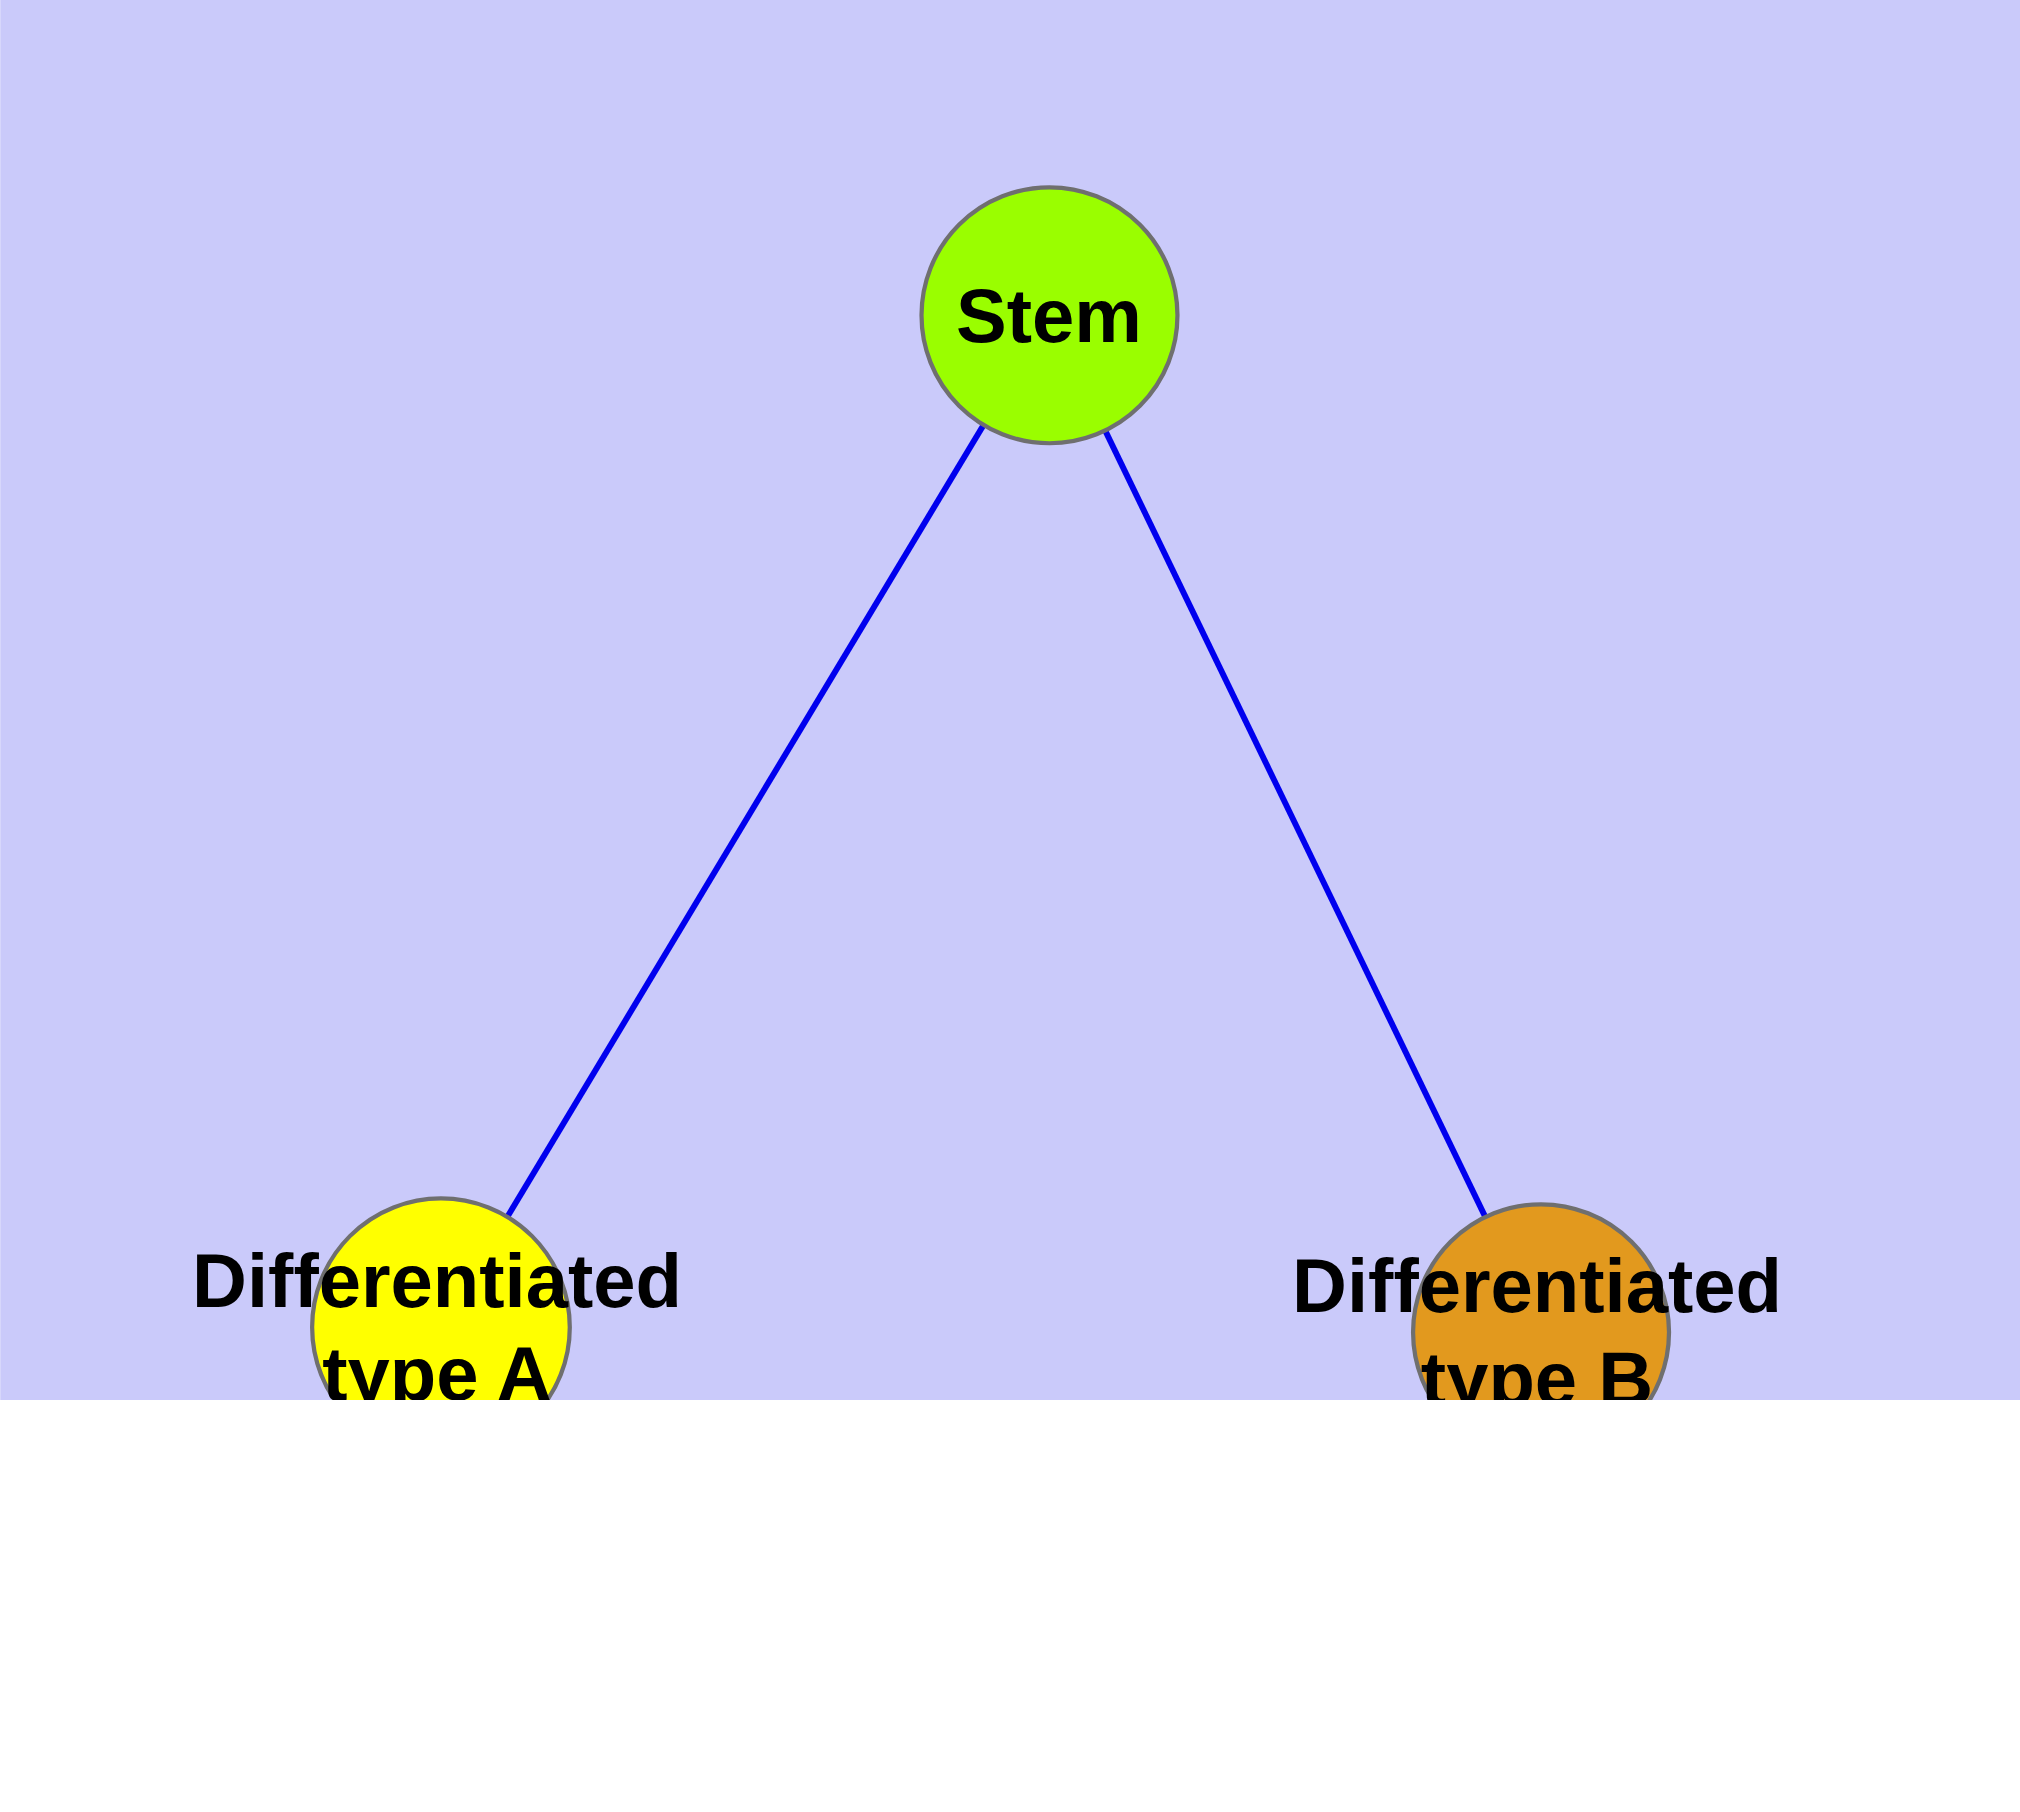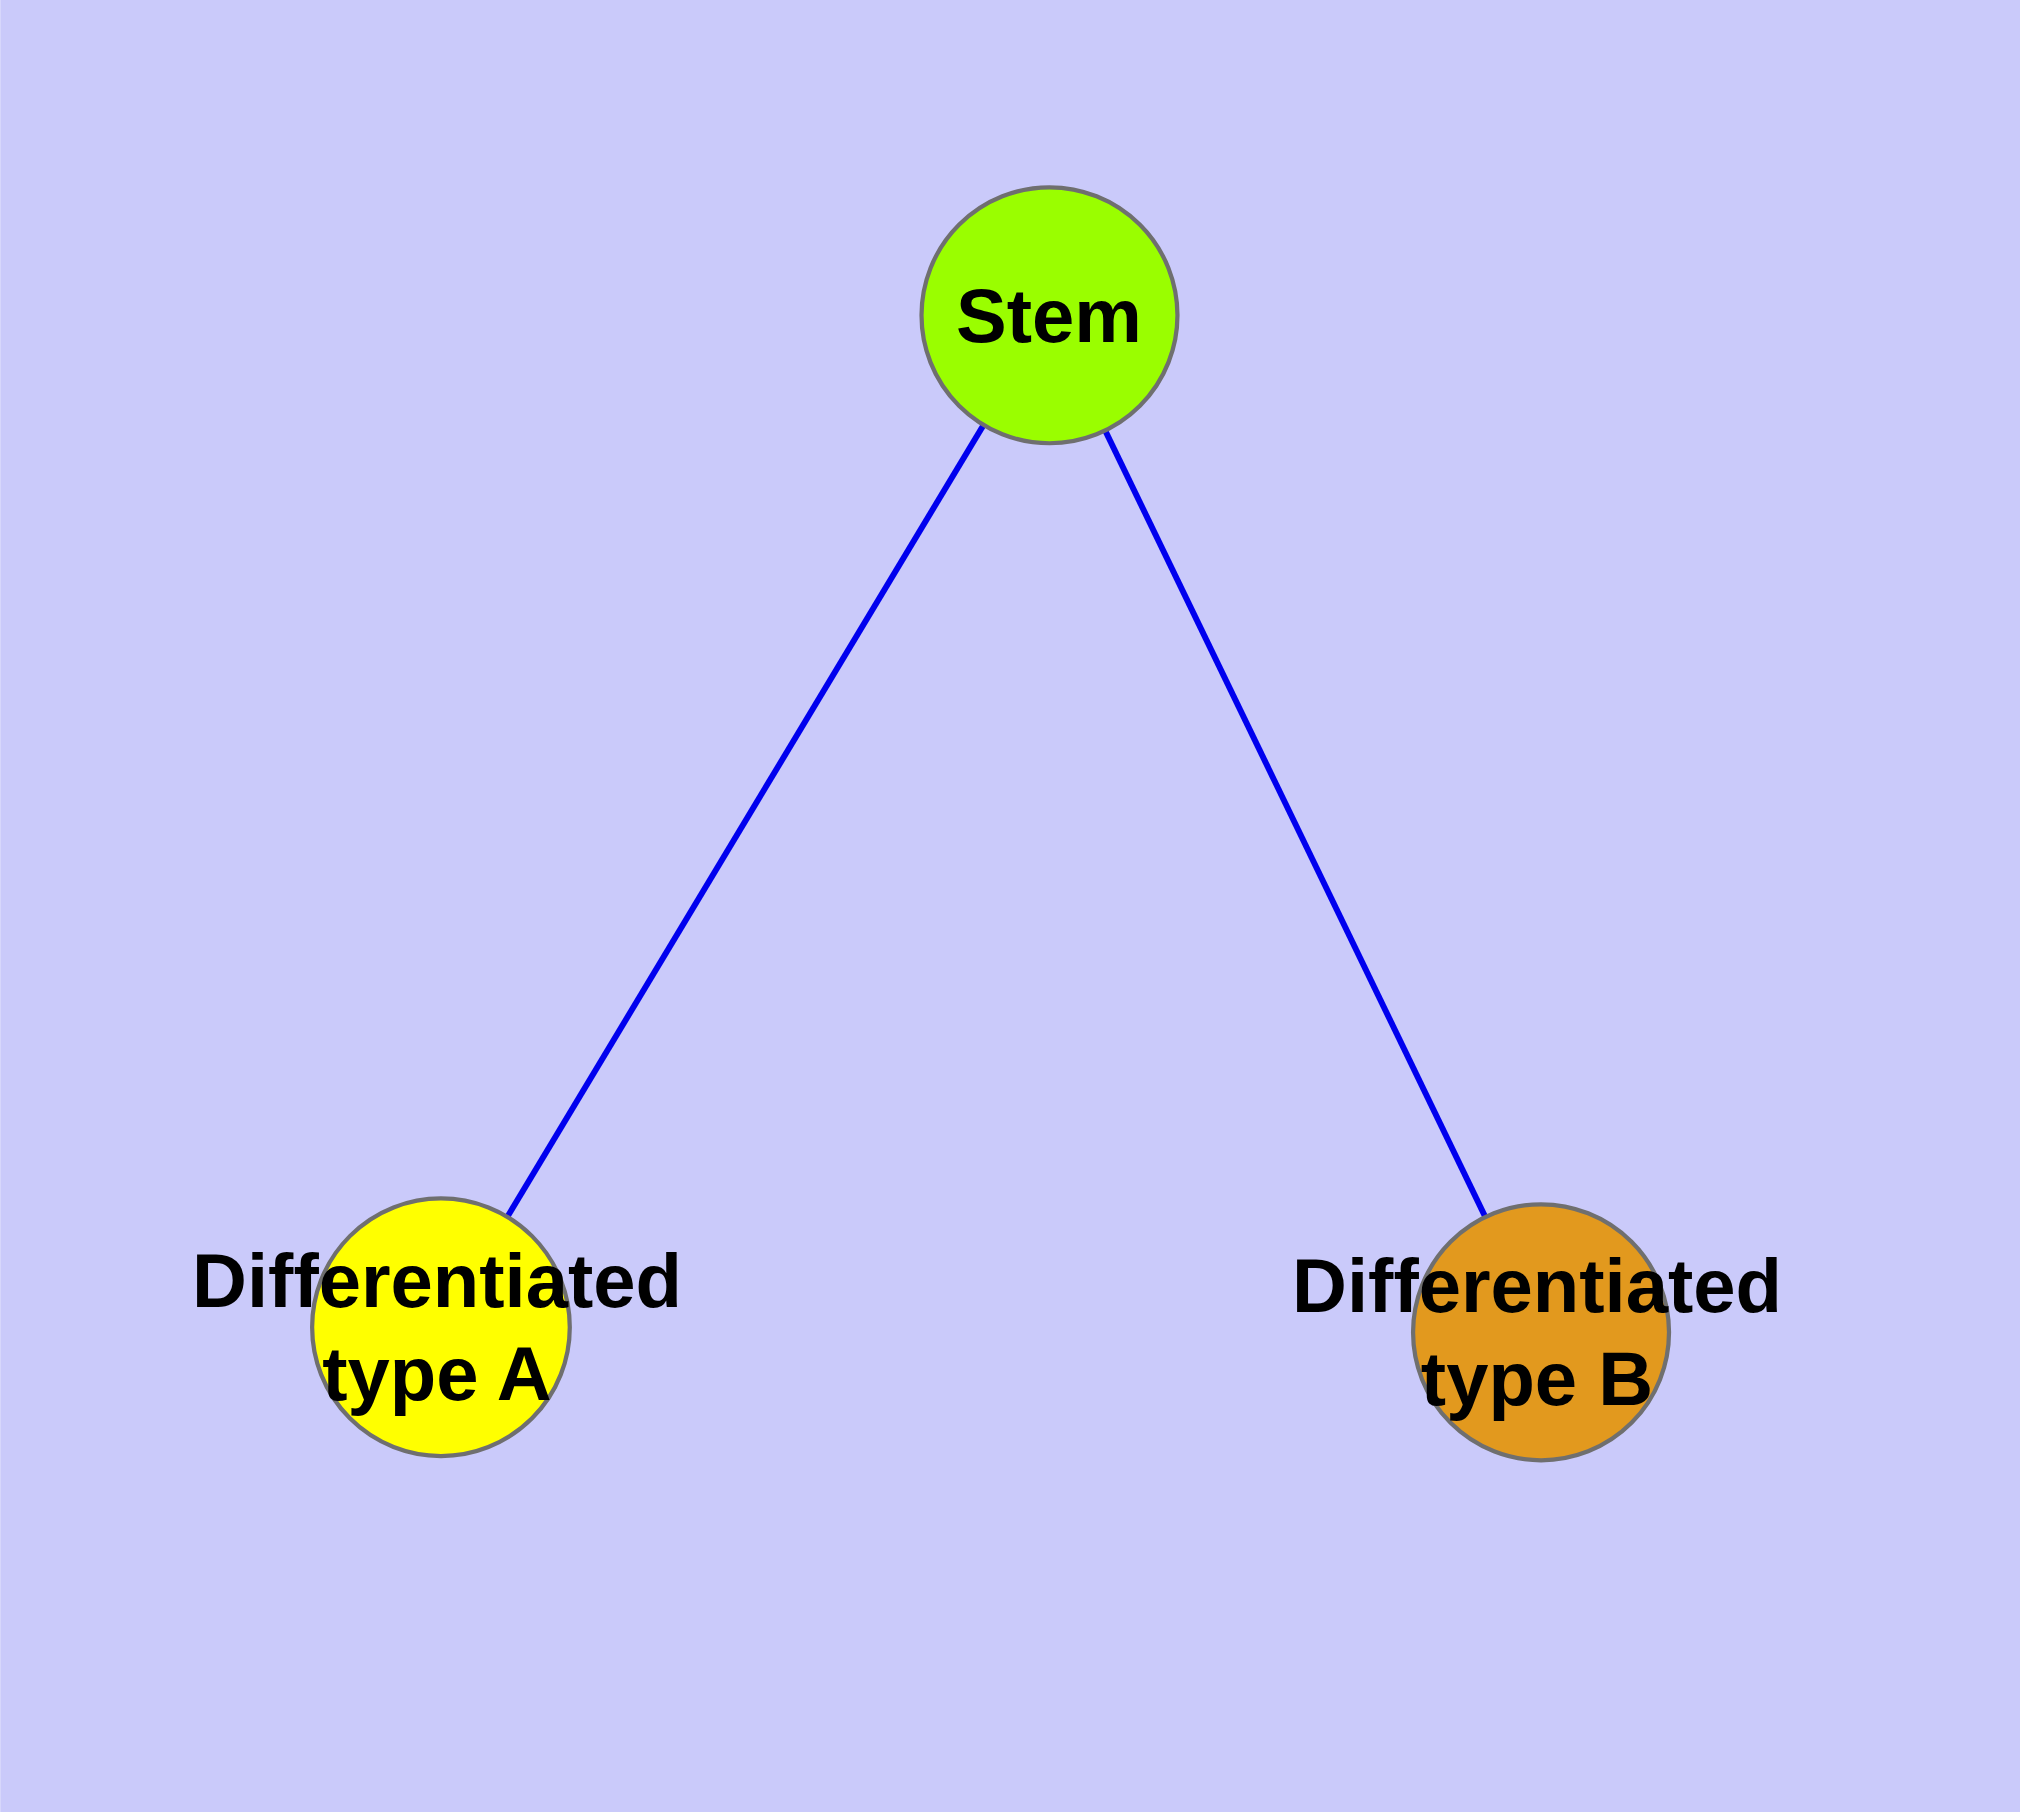--- a/index.html
+++ b/index.html
@@ -2,21 +2,21 @@
 <html style="font-size:13.6px"><head>
 <meta charset="utf-8">
 <style>
   html, body {
     margin: 0;
     padding: 0;
   }
   .canvas {
     position: relative;
     width: 2021px;
-    height: 1812px;
+    height: 1400px;
     overflow: hidden;
     font-family: "Liberation Sans", sans-serif;
   }
   .diagram-svg {
     position: absolute;
     left: 0;
     top: 0;
   }
   .node-label {
     position: absolute;

